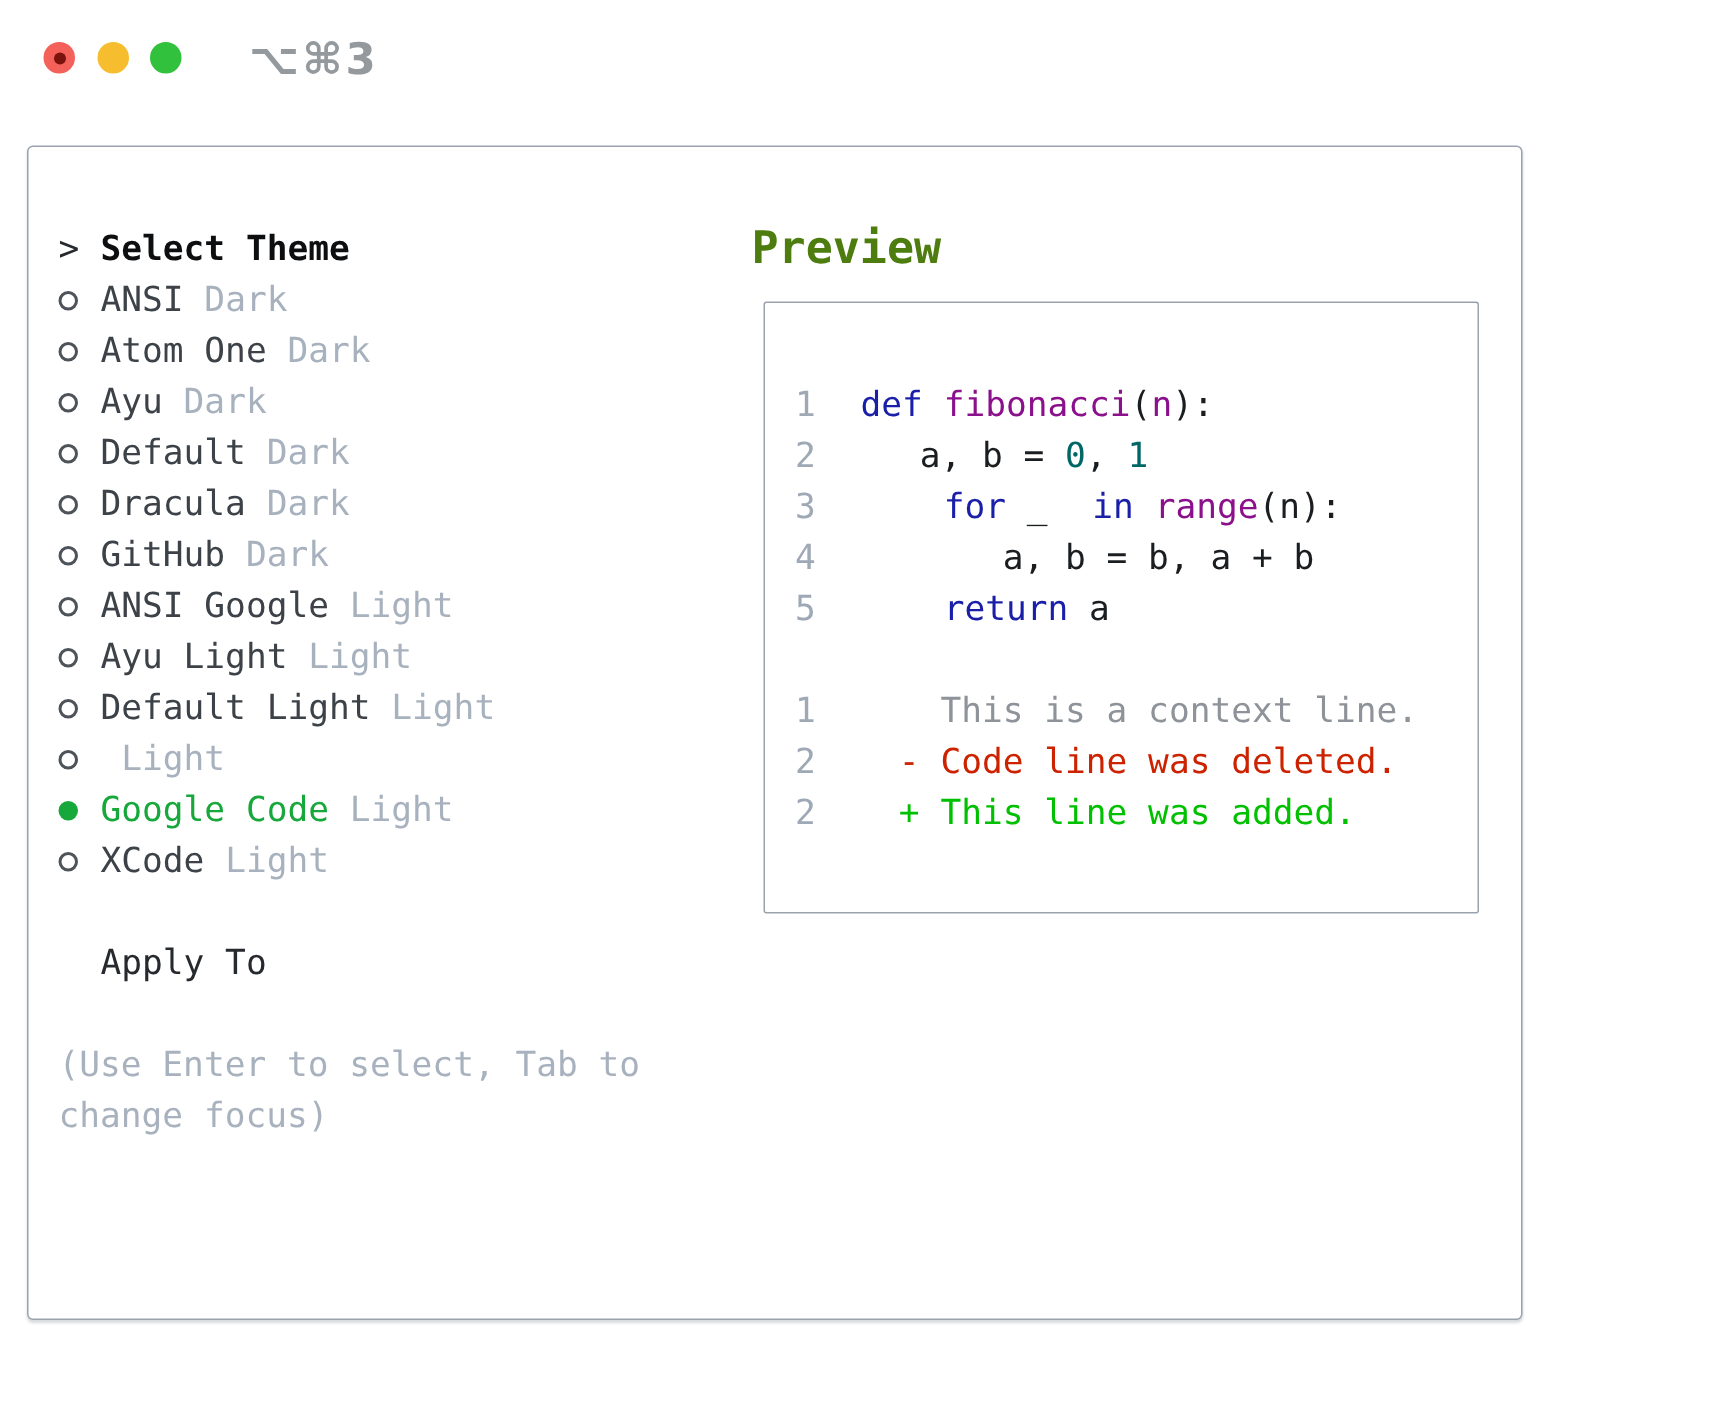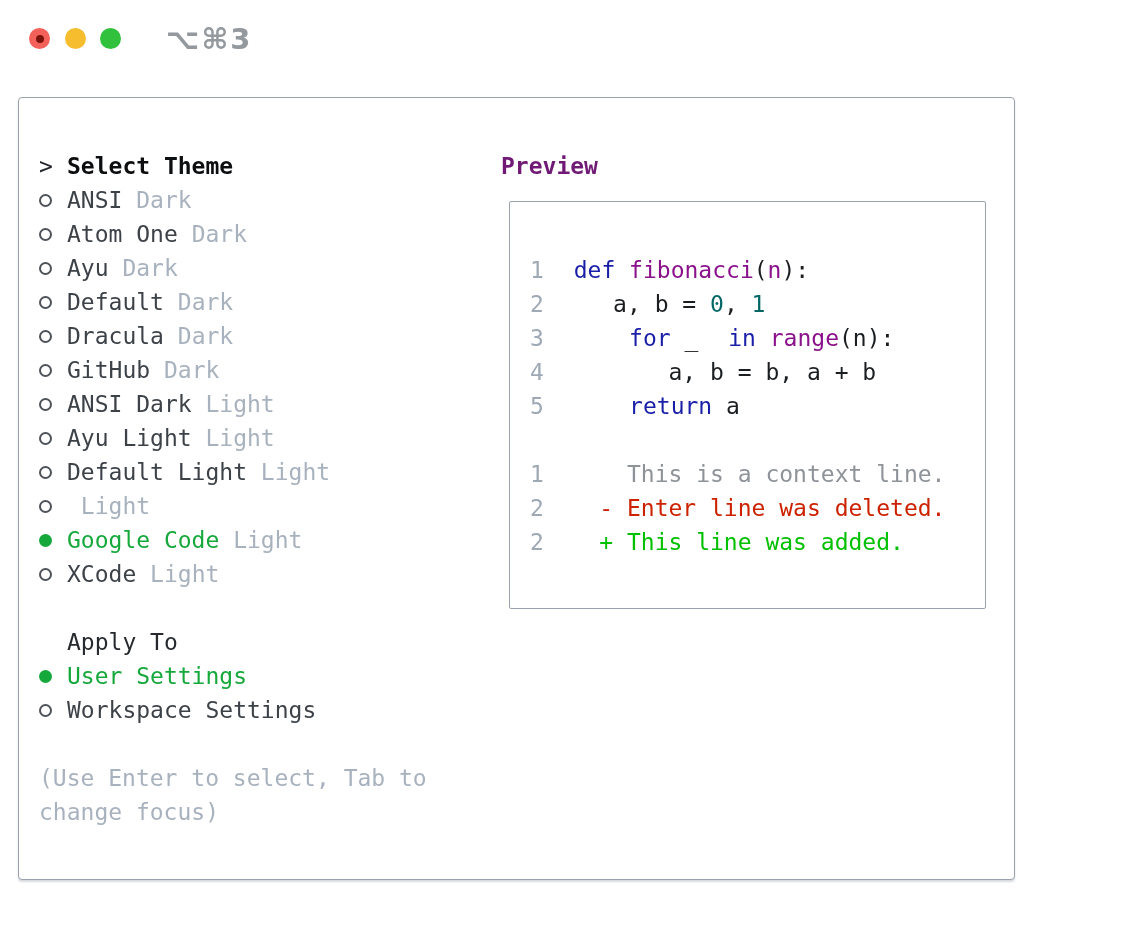--- a/index.html
+++ b/index.html
@@ -32,21 +32,21 @@
   .focus-char{font-size:23px;color:var(--text_primary);}
   .hdr{font-weight:bold;color:#0c0e10;}
   .dot{width:13px;height:13px;border-radius:50%;border:2px solid #4d5359;box-sizing:border-box;}
   .dot.filled{border:none;background:var(--accent_green);}
   .tname{color:#3c4248;text-align:center;}
   .tname.selected{color:var(--accent_green);}
   .variant{color:var(--text_dim);}
   .spacer{height:34px;}
   .hint-line{height:34px;line-height:34px;font-size:23px;color:var(--text_dim);white-space:pre;}
   
-  .preview-title{position:absolute;left:482px;top:51px;height:34px;line-height:34px;font-size:23px;font-weight:bold;color:#701a75;}
+  .preview-title{position:absolute;left:482px;top:51px;height:34px;line-height:34px;font-size:30px;font-weight:bold;color:#4d7c0f;}
   .code-box{
     position:absolute;left:490px;top:103px;width:477px;height:408px;
     border:1.5px solid var(--frame_border);border-radius:2px;background:#fff;
     padding:51px 0 0 20px;box-sizing:border-box;overflow:hidden;
   }
   .code-line{height:34px;line-height:34px;font-size:23px;white-space:pre;}
   .s-ln{color:var(--line_number_gray);}
   .s-kw{color:var(--keyword_blue);margin-left:16px;}
   .s-fn{color:var(--function_purple);text-align:center;}
   .s-num{color:var(--number_teal);}
@@ -73,57 +73,53 @@
       <span class="hdr">Select Theme</span>
     </div>
 
     <div id="theme-list">
         <div class="row"><span class="marker"><span class="dot"></span></span><span class="tname">ANSI</span><span class="variant"> Dark</span></div>
         <div class="row"><span class="marker"><span class="dot"></span></span><span class="tname">Atom One</span><span class="variant"> Dark</span></div>
         <div class="row"><span class="marker"><span class="dot"></span></span><span class="tname">Ayu</span><span class="variant"> Dark</span></div>
         <div class="row"><span class="marker"><span class="dot"></span></span><span class="tname">Default</span><span class="variant"> Dark</span></div>
         <div class="row"><span class="marker"><span class="dot"></span></span><span class="tname">Dracula</span><span class="variant"> Dark</span></div>
         <div class="row"><span class="marker"><span class="dot"></span></span><span class="tname">GitHub</span><span class="variant"> Dark</span></div>
-        <div class="row"><span class="marker"><span class="dot"></span></span><span class="tname">ANSI Dark</span><span class="variant"> Light</span></div>
+        <div class="row"><span class="marker"><span class="dot"></span></span><span class="tname">ANSI Google</span><span class="variant"> Light</span></div>
         <div class="row"><span class="marker"><span class="dot"></span></span><span class="tname">Ayu Light</span><span class="variant"> Light</span></div>
         <div class="row"><span class="marker"><span class="dot"></span></span><span class="tname">Default Light</span><span class="variant"> Light</span></div>
         <div class="row"><span class="marker"><span class="dot"></span></span><span class="variant"> Light</span></div>
         <div class="row"><span class="marker"><span class="dot filled"></span></span><span class="tname selected">Google Code</span><span class="variant"> Light</span></div>
         <div class="row"><span class="marker"><span class="dot"></span></span><span class="tname">XCode</span><span class="variant"> Light</span></div>
       </div>
 
     <div class="spacer"></div>
 
     <div class="row">
       <span class="marker"></span>
       <span>Apply To</span>
     </div>
 
-    <div id="apply-list">
-        <div class="row"><span class="marker"><span class="dot filled"></span></span><span class="tname selected">User Settings</span></div>
-        <div class="row"><span class="marker"><span class="dot"></span></span><span class="tname">Workspace Settings</span></div>
-      </div>
 
     <div class="spacer"></div>
 
     <div id="hint">
         <div class="hint-line">(Use Enter to select, Tab to</div>
         <div class="hint-line">change focus)</div>
       </div>
   </div>
 
   <div class="preview-title">Preview</div>
 
   <div class="code-box">
     <div id="code">
         <div class="code-line"><span class="s-ln">1 </span><span class="s-kw">def</span><span class="s-pl"> </span><span class="s-fn">fibonacci</span><span class="s-pl">(</span><span class="s-fn">n</span><span class="s-pl">):</span></div>
         <div class="code-line"><span class="s-ln">2 </span><span class="s-pl">    a, b = </span><span class="s-num">0</span><span class="s-pl">, </span><span class="s-num">1</span></div>
         <div class="code-line"><span class="s-ln">3 </span><span class="s-pl">    </span><span class="s-kw">for</span><span class="s-pl"> _ </span><span class="s-kw">in</span><span class="s-pl"> </span><span class="s-fn">range</span><span class="s-pl">(n):</span></div>
         <div class="code-line"><span class="s-ln">4 </span><span class="s-pl">        a, b = b, a + b</span></div>
         <div class="code-line"><span class="s-ln">5 </span><span class="s-pl">    </span><span class="s-kw">return</span><span class="s-pl"> a</span></div>
         <div class="code-line"><span class="s-ln"></span></div>
         <div class="code-line"><span class="s-ln">1 </span><span class="s-ctx">     This is a context line.</span></div>
-        <div class="code-line"><span class="s-ln">2 </span><span class="s-del">   - Enter line was deleted.</span></div>
+        <div class="code-line"><span class="s-ln">2 </span><span class="s-del">   - Code line was deleted.</span></div>
         <div class="code-line"><span class="s-ln">2 </span><span class="s-add">   + This line was added.</span></div>
       </div>
   </div>
 
 </div>
 
 </body></html>

